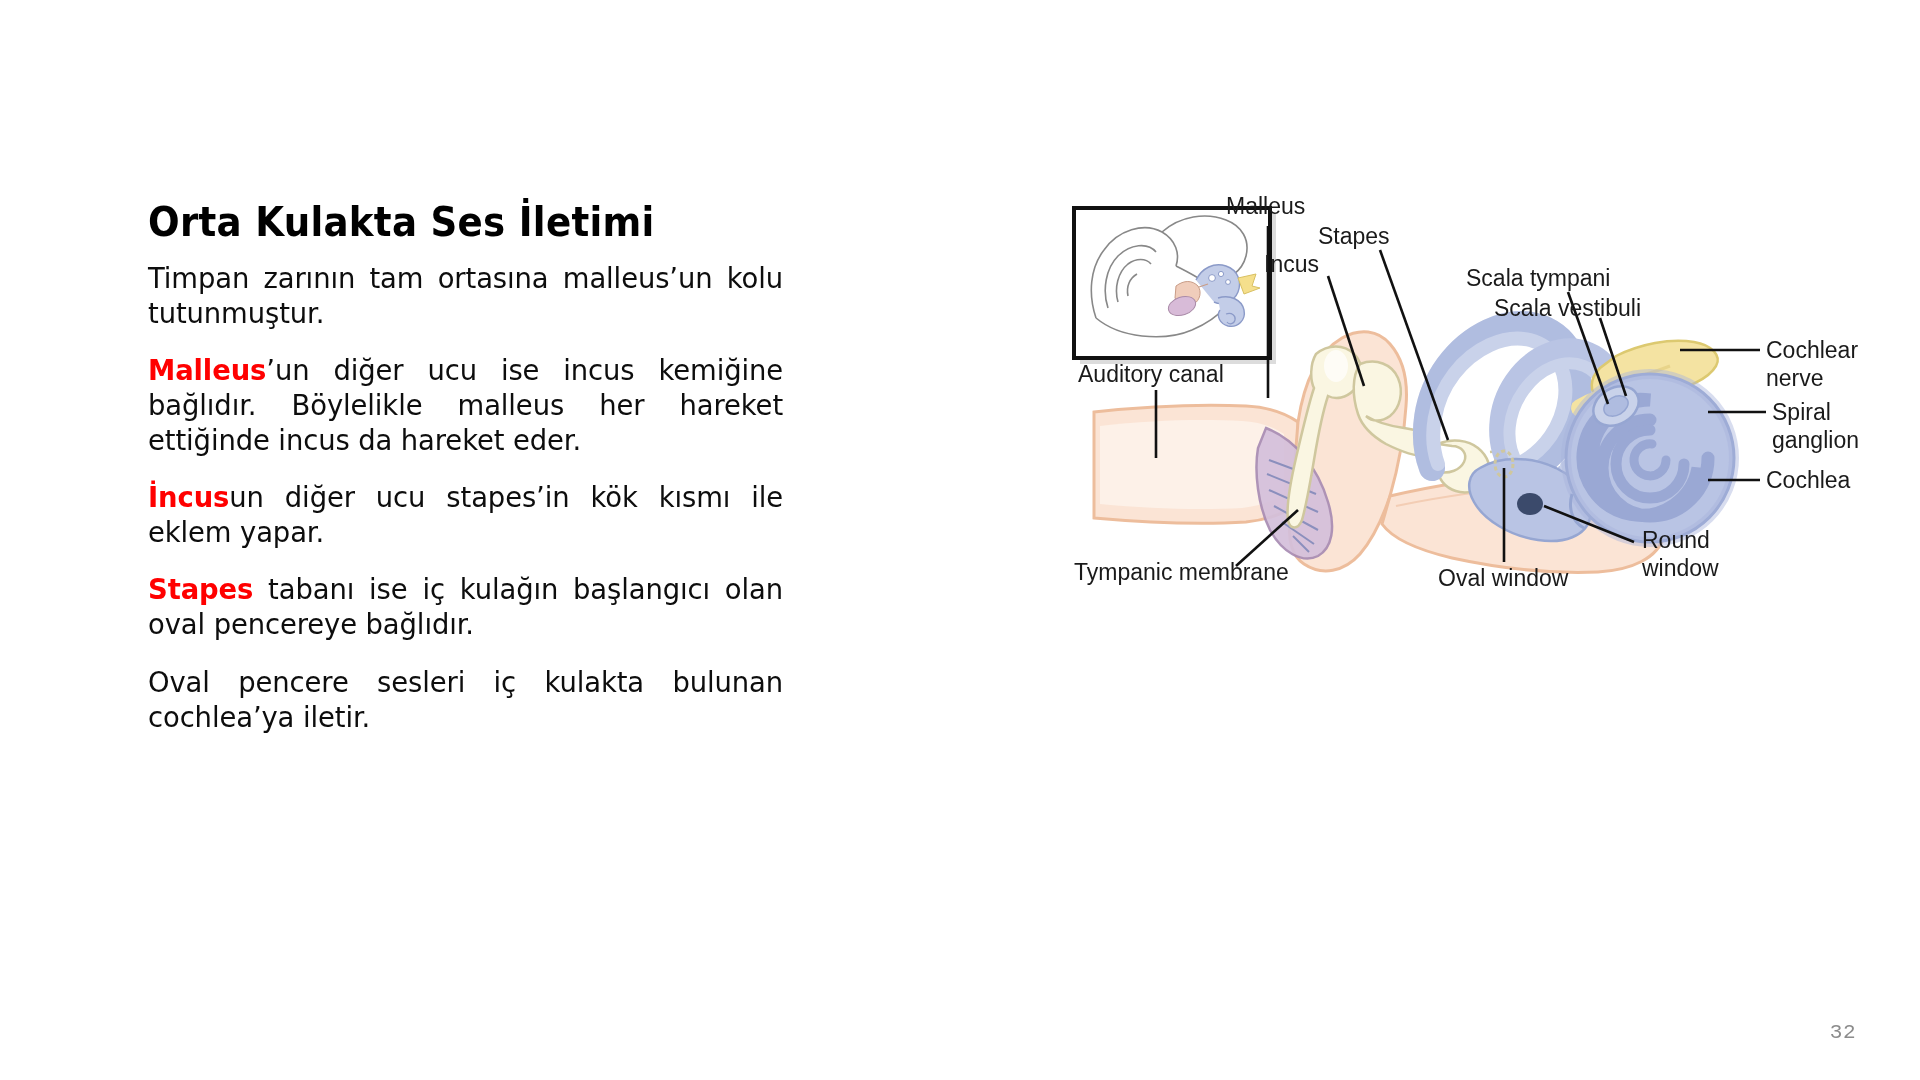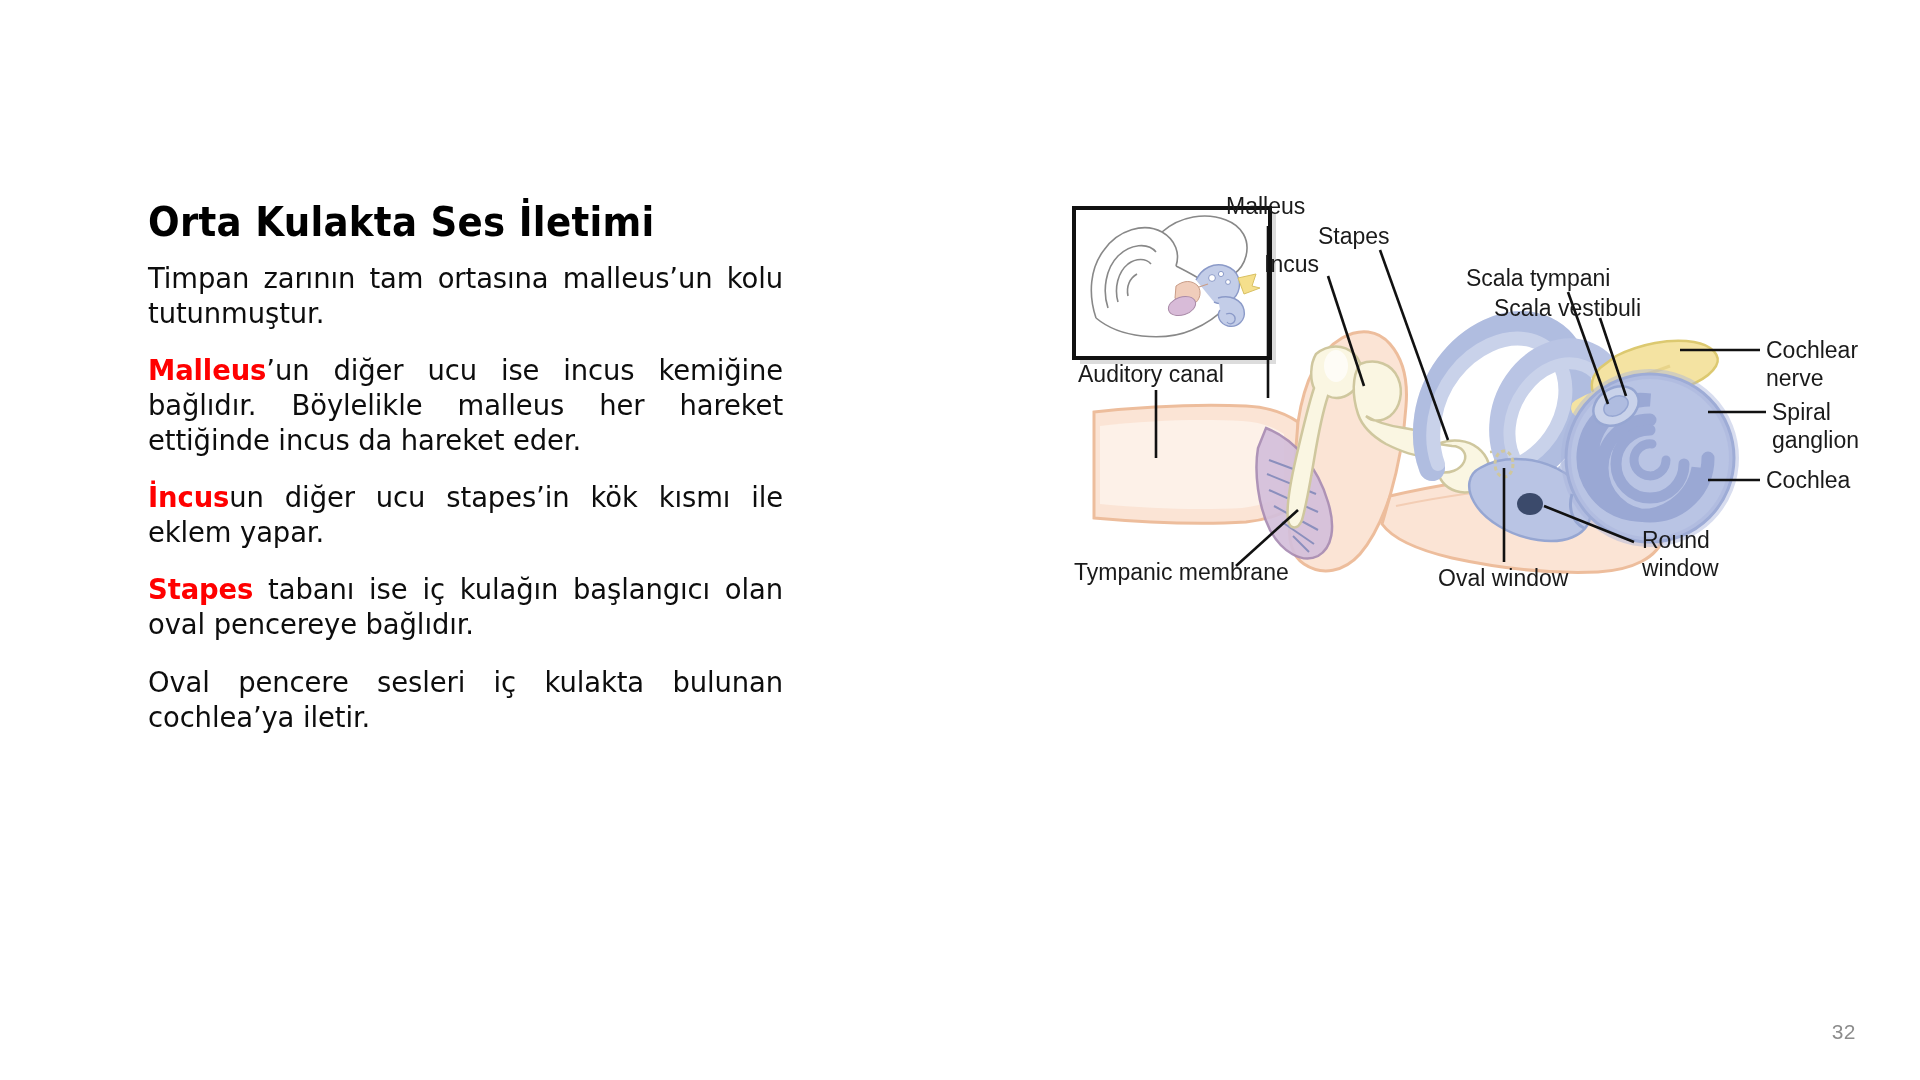--- a/index.html
+++ b/index.html
@@ -76,21 +76,21 @@
     font-family: "Liberation Sans", sans-serif;
     font-size: 23px;
     fill: #1a1a1a;
   }
 
   
   .page-number {
     position: absolute;
     right: 64px;
     bottom: 36px;
-    font-family: Liberation Sans, sans-serif;
+    font-family: Liberation Mono, monospace;
     font-size: 21px;
     color: #8c8c8c;
     letter-spacing: 0.5px;
   }
 </style>
 </head>
 <body>
 
 <div class="slide">
 

